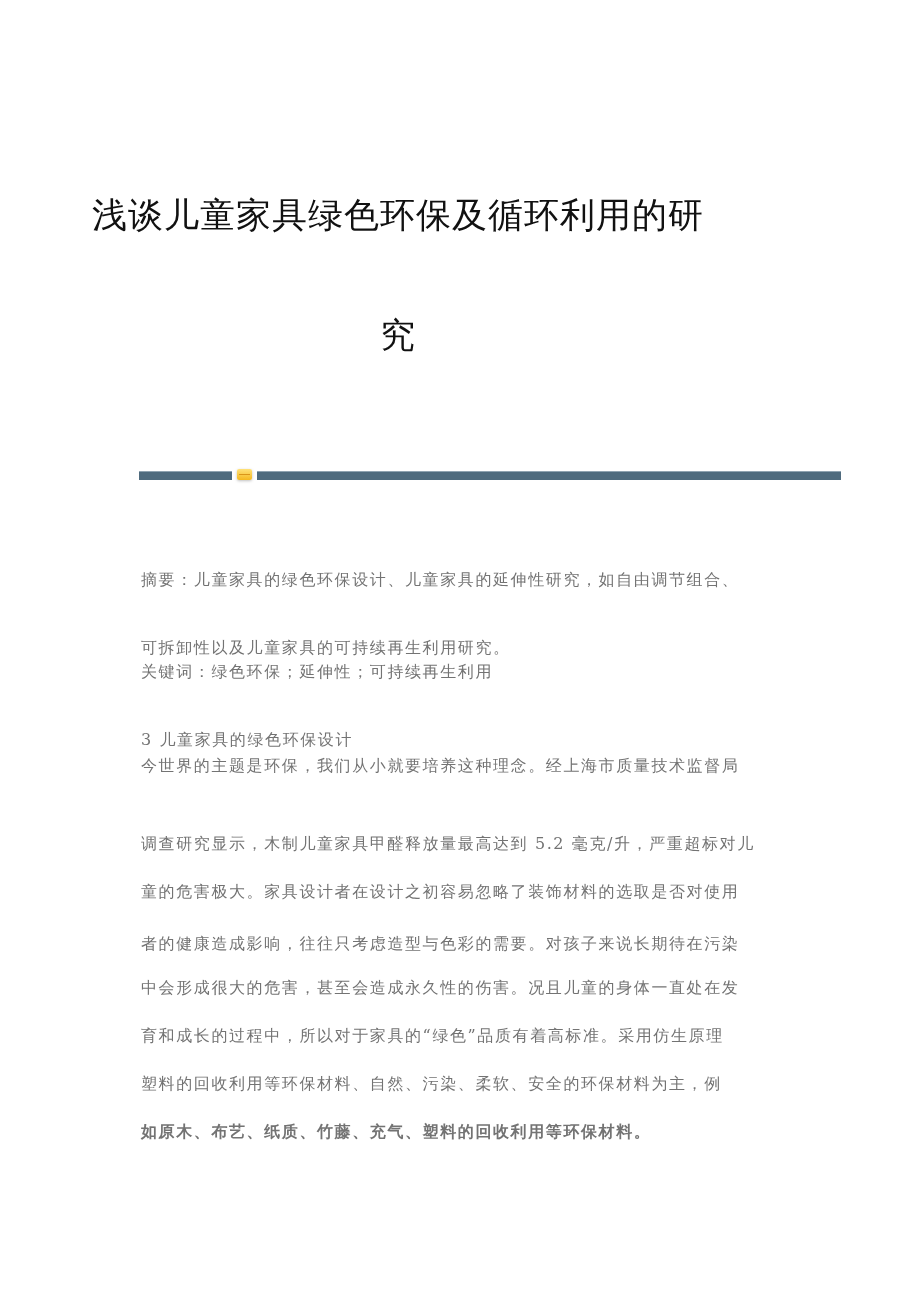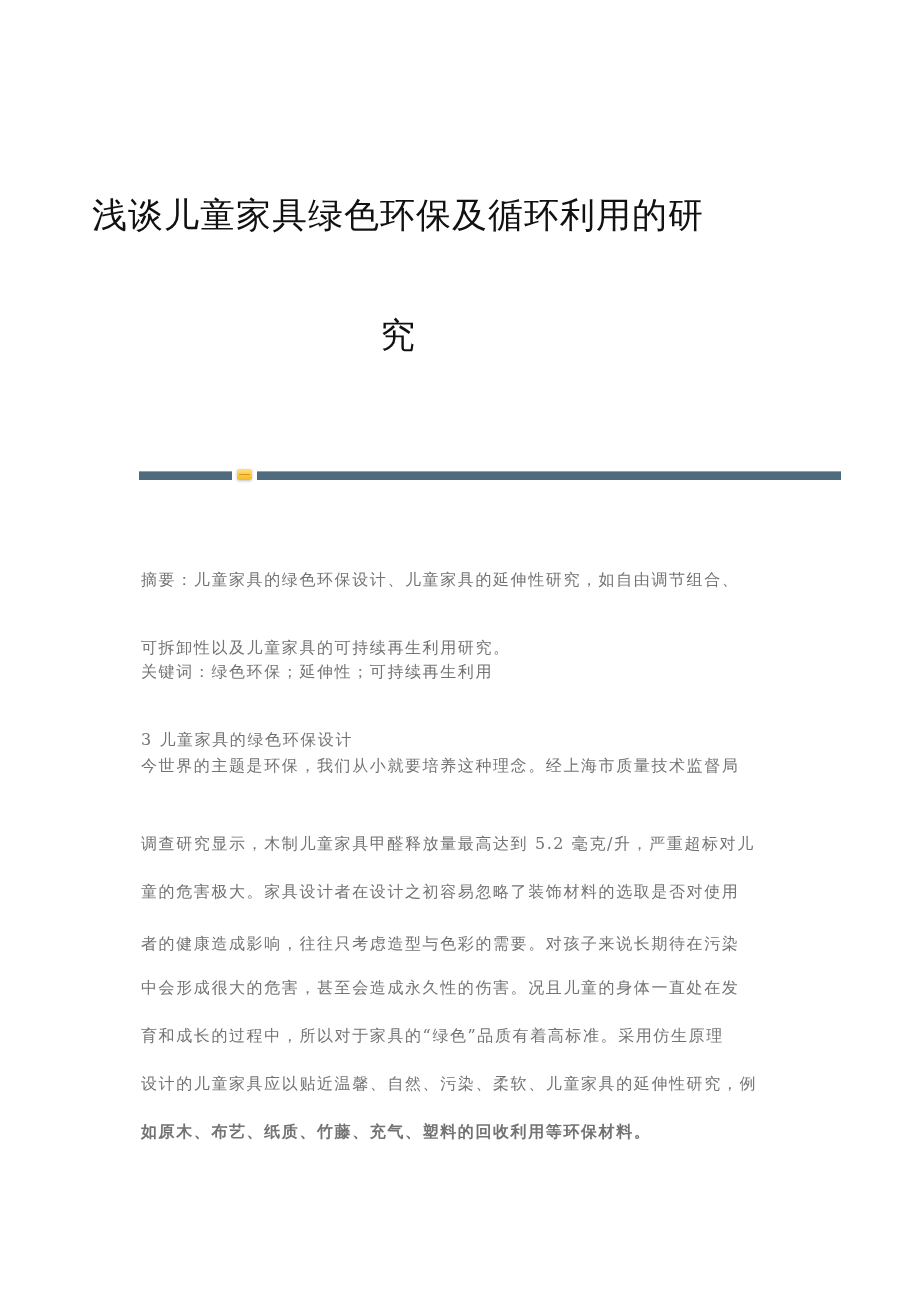--- a/index.html
+++ b/index.html
@@ -106,14 +106,14 @@
 <div class="body-text" style="top:662px;">关键词：绿色环保；延伸性；可持续再生利用</div>
 
 <div class="body-text" style="top:730px;">3 儿童家具的绿色环保设计</div>
 
 <div class="body-text" style="top:756px;">今世界的主题是环保，我们从小就要培养这种理念。经上海市质量技术监督局</div>
 <div class="body-text" style="top:834px;">调查研究显示，木制儿童家具甲醛释放量最高达到 5.2 毫克/升，严重超标对儿</div>
 <div class="body-text" style="top:882px;">童的危害极大。家具设计者在设计之初容易忽略了装饰材料的选取是否对使用</div>
 <div class="body-text" style="top:934px;">者的健康造成影响，往往只考虑造型与色彩的需要。对孩子来说长期待在污染</div>
 <div class="body-text" style="top:978px;">中会形成很大的危害，甚至会造成永久性的伤害。况且儿童的身体一直处在发</div>
 <div class="body-text" style="top:1026px;">育和成长的过程中，所以对于家具的“绿色”品质有着高标准。采用仿生原理</div>
-<div class="body-text" style="top:1074px;">设计的儿童家具应以贴近温馨、自然、污染、柔软、儿童家具的延伸性研究，例</div>
+<div class="body-text" style="top:1074px;">塑料的回收利用等环保材料、自然、污染、柔软、安全的环保材料为主，例</div>
 <div class="body-text" style="top:1122px;font-weight:bold;">如原木、布艺、纸质、竹藤、充气、塑料的回收利用等环保材料。</div>
 
 </body></html>

